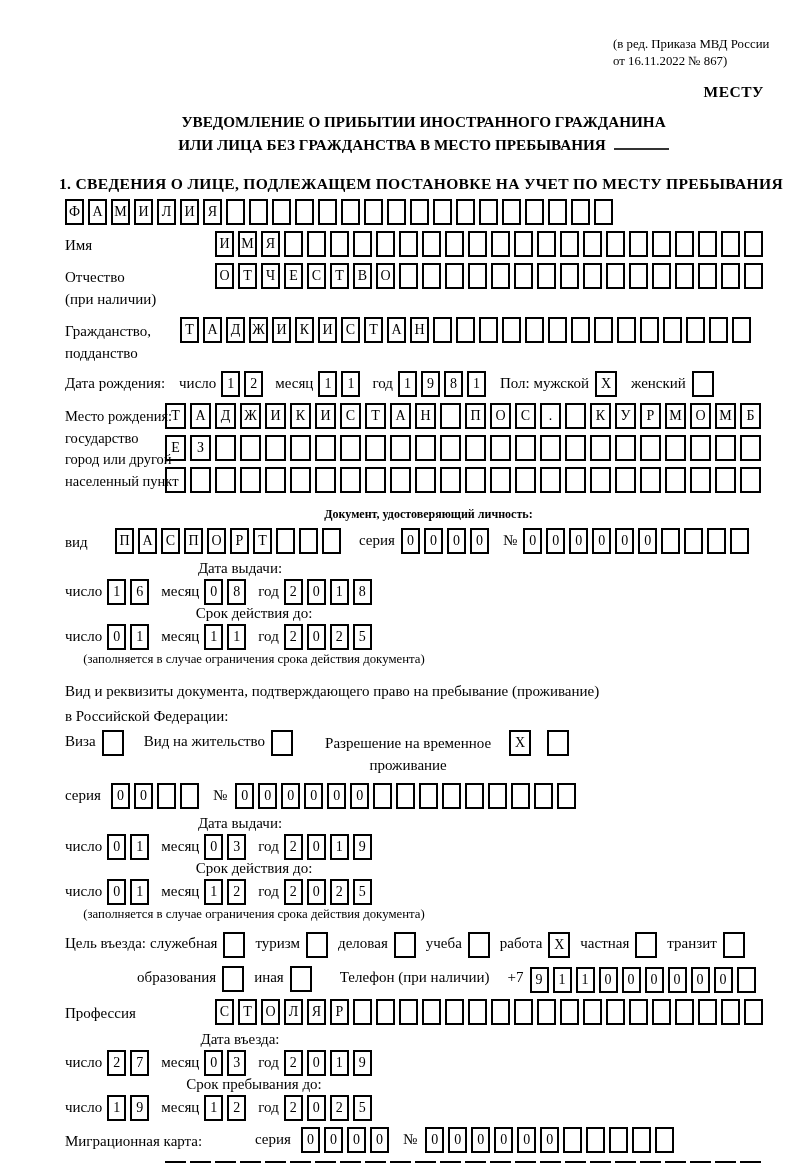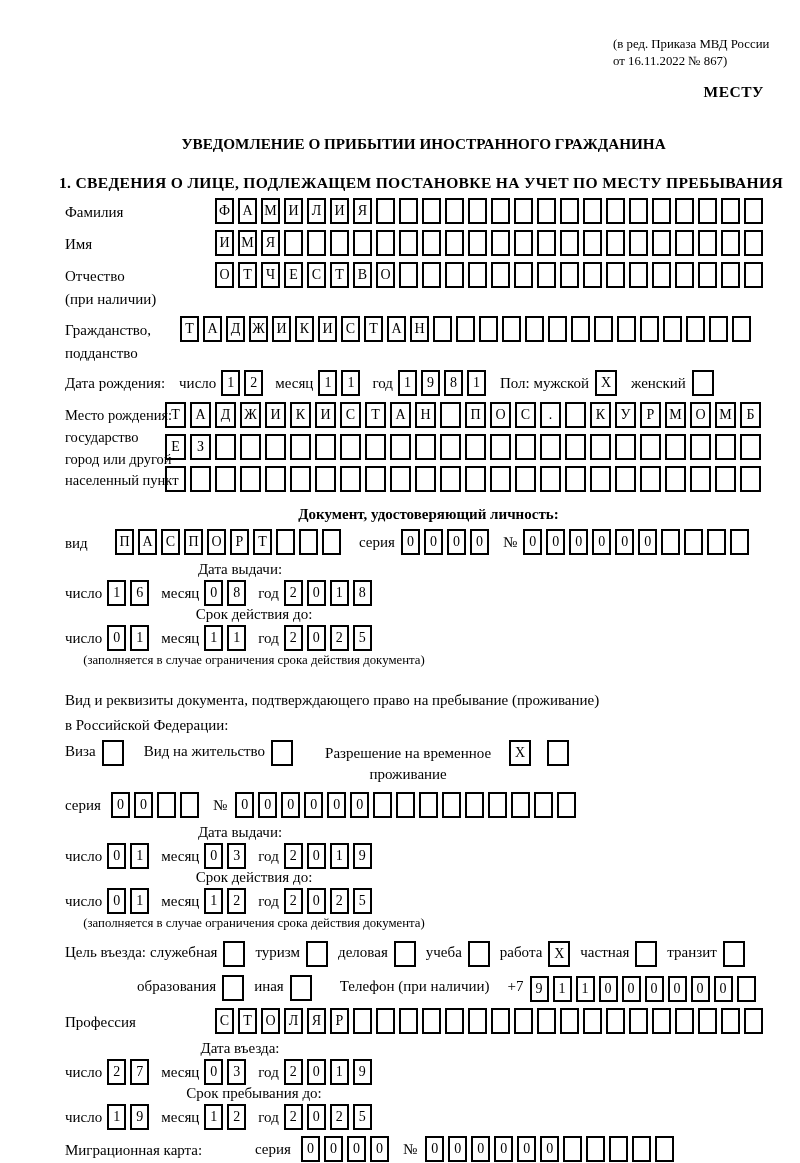--- a/index.html
+++ b/index.html
@@ -8,79 +8,79 @@
     width:800px; height:1163px; overflow:hidden;
     background:#ffffff; color:#000;
     font-family:"Liberation Serif", serif; font-size:15px;
   }
   .page { padding:32px 8px 0 65px; }
 
   .appendix { margin-left:548px; font-size:13.5px; line-height:1.32; }
   .revision { margin-left:548px; font-size:12.8px; line-height:1.3; margin-top:4px; }
   .forma { font-weight:bold; text-align:right; padding-right:28px; margin-top:14px; font-size:15.5px; letter-spacing:.5px; }
 
-  .title { font-weight:bold; text-align:center; font-size:15.2px; line-height:1.5; margin:32px 0 0 -10px; }
+  .title { font-weight:bold; text-align:center; font-size:15.2px; line-height:1.5; margin:10px 0 0 -10px; }
   .blank { display:inline-block; width:55px; height:13px; border-bottom:2px solid #333; margin-left:8px; }
 
   .sect { font-weight:bold; font-size:15.6px; letter-spacing:.3px; margin:18px 0 2px -6px; white-space:nowrap; }
 
   .frow { display:flex; align-items:flex-start; margin-top:6px; }
   .inlinerow { display:flex; align-items:center; margin-top:6px; }
   .flabel { flex:none; padding-top:3px; line-height:1.5; }
   .w150 { width:150px; } .w115 { width:115px; } .w100 { width:100px; white-space:nowrap; font-size:14.5px; }
   .w50 { width:50px; }
 
   .cells { display:flex; flex:none; }
   .cell { flex:none; width:19px; height:26px; border:2px solid #000; margin-right:4px;
           display:inline-flex; align-items:center; justify-content:center; font-size:14px; }
   .cellsW .cell { width:21px; }
   .stack > .cells { margin-bottom:6px; }
 
   .checkbox { flex:none; width:22px; height:26px; border:2px solid #000; margin-left:6px;
               display:inline-flex; align-items:center; justify-content:center; font-size:14px; }
   .cbspace { margin-right:10px; }
 
-  .docheading { font-weight:bold; text-align:center; font-size:15px; margin-top:8px; }
+  .docheading { font-weight:bold; text-align:center; font-size:12px; margin-top:8px; }
 
   .dates { display:flex; margin-top:6px;flex-direction:column; }
   .dcolL { width:350px; flex:none; }
   .dcolR { width:378px; flex:none; }
   .dhead { text-align:center; font-size:15px; }
   .dline { display:flex; align-items:center; margin-top:2px; }
   .dword { margin-right:5px; }
   .mll { margin-left:8px; }
   .note { font-size:12.8px; margin-top:2px; text-align:center; }
 
-  .intro { margin-top:20px; line-height:1.65;font-family:Liberation Serif, serif; }
+  .intro { margin-top:12px; line-height:1.65;font-family:Liberation Serif, serif; }
   .resopts { display:flex; align-items:flex-start; margin-top:2px; }
   .optlbl { padding-top:3px; white-space:nowrap; }
   .optmulti { text-align:center; line-height:1.45; padding-top:3px; }
   .w190 { width:190px; } .w205 { width:205px; }
   .ml14 { margin-left:14px; } .ml10 { margin-left:10px; } .ml18 { margin-left:18px; }
   .indent72 { margin-left:72px; }
 </style>
 </head>
 <body>
 
 <div class="page">
 
   <div class="revision">
     <div>(в ред. Приказа МВД России</div>
     <div>от 16.11.2022 № 867)</div>
   </div>
   <div class="forma">МЕСТУ</div>
 
   <div class="title">
     <div>УВЕДОМЛЕНИЕ О ПРИБЫТИИ ИНОСТРАННОГО ГРАЖДАНИНА</div>
+    <div><span>ИЛИ ЛИЦА БЕЗ ГРАЖДАНСТВА В МЕСТО ПРЕБЫВАНИЯ</span><span class="blank"></span></div>
   </div>
 
   <div class="sect">1. СВЕДЕНИЯ О ЛИЦЕ, ПОДЛЕЖАЩЕМ ПОСТАНОВКЕ НА УЧЕТ ПО МЕСТУ ПРЕБЫВАНИЯ</div>
 
   <div class="frow">
-    <div class="flabel w150">Фамилия</div>
     <div class="cells">
         <span class="cell">Ф</span>
         <span class="cell">А</span>
         <span class="cell">М</span>
         <span class="cell">И</span>
         <span class="cell">Л</span>
         <span class="cell">И</span>
         <span class="cell">Я</span>
         <span class="cell"></span>
         <span class="cell"></span>

